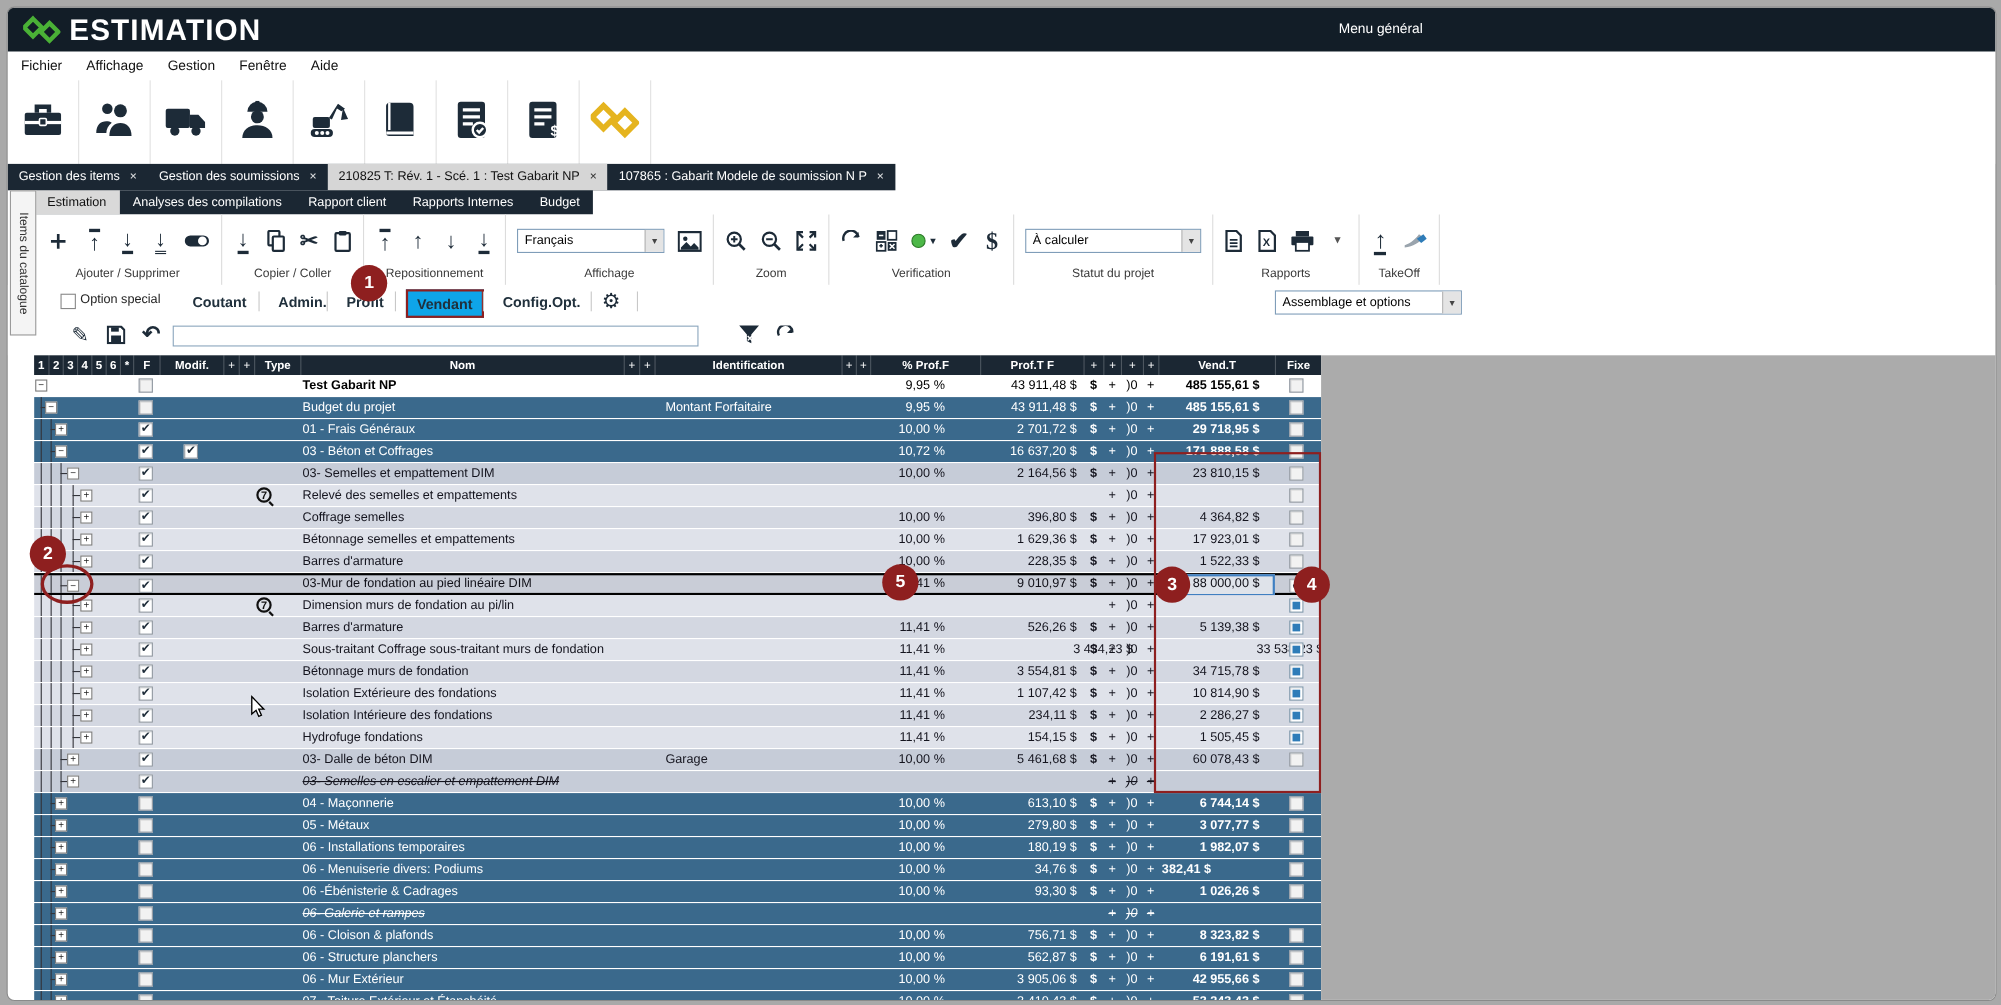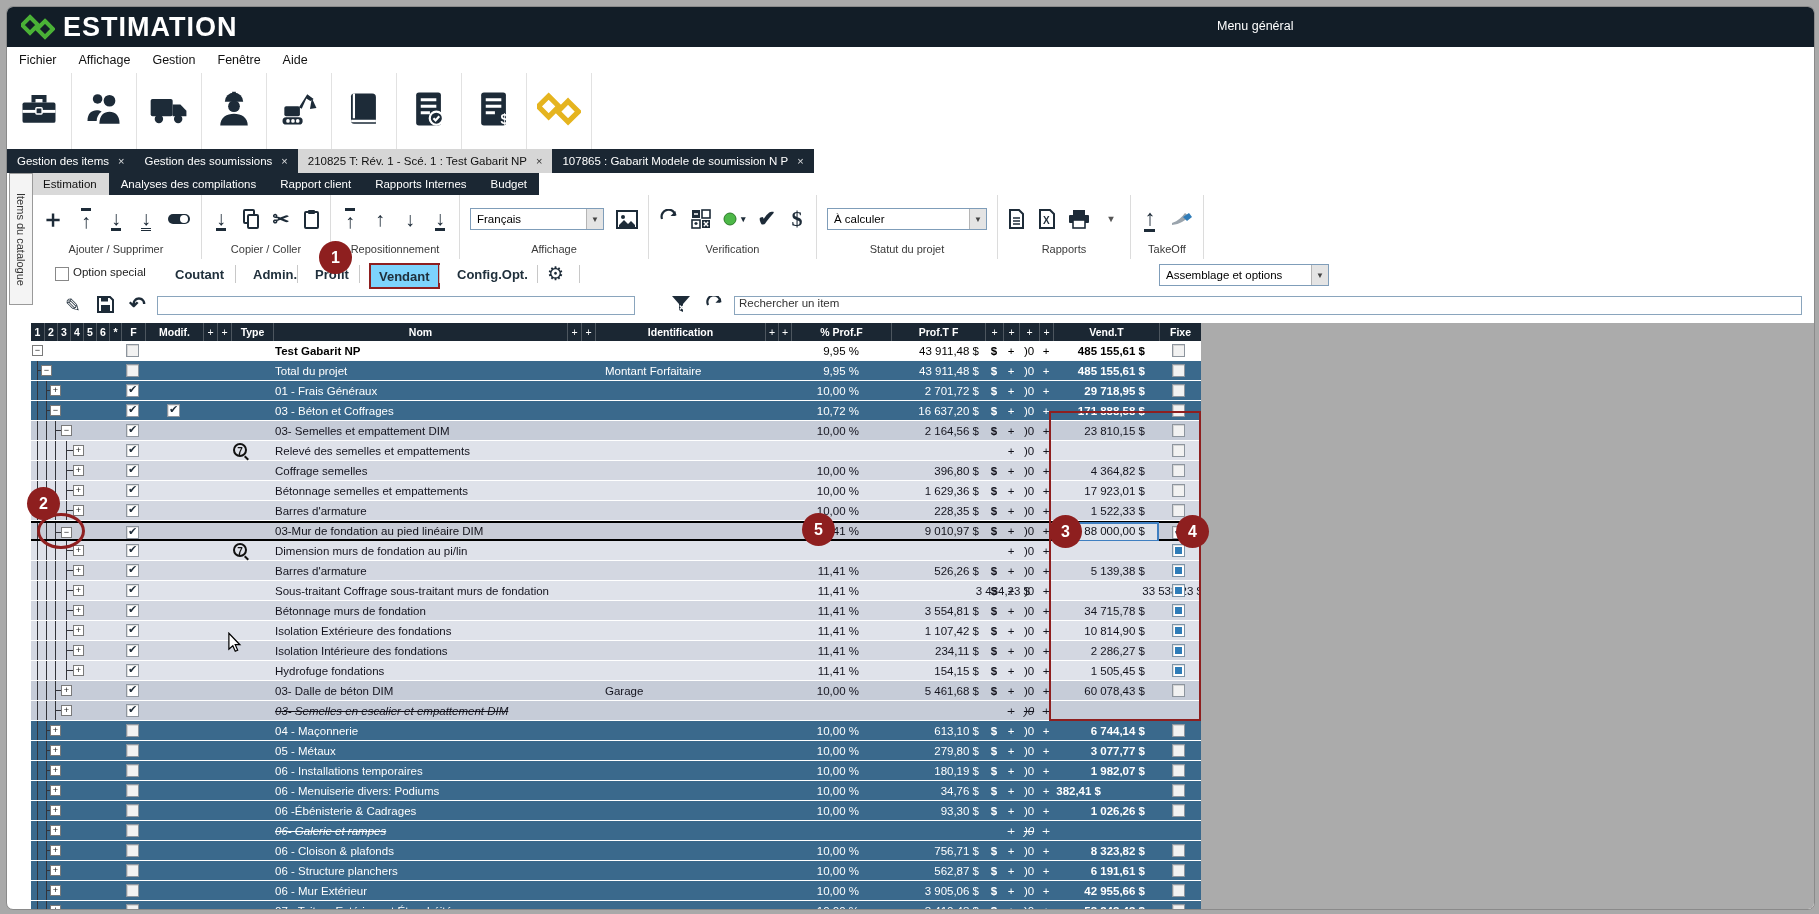--- a/index.html
+++ b/index.html
@@ -33,21 +33,21 @@
   .rglabel{text-align:center;font-size:11px;color:#3a3a3a;padding-bottom:2px;}
   .rico{color:#1d2b38;font-weight:bold;font-size:21px;line-height:1;display:inline-flex;align-items:center;justify-content:center;min-width:18px;cursor:default;}
   .rico svg{display:block;}
   .ddl{display:flex;align-items:center;border:1px solid #7f9db9;background:#fff;height:20px;font-size:11.5px;}
   .ddl .val{padding:0 6px;flex:1;white-space:nowrap;}
   .ddl .car{width:16px;height:100%;background:#e4e4e4;border-left:1px solid #b5b5b5;display:flex;align-items:center;justify-content:center;font-size:8px;color:#444;}
   
   #modebar{left:0;top:252px;width:100%;height:31px;background:#fff;}
   .mbtn{position:absolute;top:4px;height:22px;display:flex;align-items:center;font-weight:bold;font-size:13px;color:#20303c;padding:0 8px;}
   .msep{position:absolute;top:6px;width:1px;height:18px;background:#c8c8c8;}
-  .mbtn.active{border:2px solid #8e1f1f;background:#7dd3fc;}
+  .mbtn.active{border:2px solid #8e1f1f;background:#0ea5e9;}
   
   #filterbar{left:0;top:283px;width:100%;height:33px;background:#fff;}
   .finput{position:absolute;height:19px;border:1px solid #8aa5bd;background:#fff;font-size:11.5px;color:#222;padding:0 4px;box-sizing:border-box;}
   .fico{position:absolute;color:#1d2b38;font-size:17px;line-height:1;}
   
   #gridhead{left:24px;top:316px;height:18px;background:#1b2733;width:1170px;}
   .hcell{position:absolute;top:0;height:18px;color:#fff;font-weight:bold;font-size:10.5px;display:flex;align-items:center;justify-content:center;border-left:1px solid rgba(255,255,255,.22);box-sizing:border-box;white-space:nowrap;overflow:hidden;}
   #rows{left:24px;top:334px;width:1170px;height:568px;overflow:hidden;background:#fff;}
   .row{position:absolute;left:0;width:1170px;height:19px;}
   .row.white{background:#fff;color:#000;}
@@ -279,20 +279,45 @@
                 <circle cx="7" cy="7" r="2" fill="#1d2b38"></circle>
                 <path d="M3 15l5-5 4 4 3-3 4 4v2H3z" fill="#1d2b38"></path>
               </svg>
             </div>
           </div>
           <div class="rglabel">Affichage</div>
         </div>
         <div class="rgroup">
           <div class="rgicons">
             <div class="rico">
+              <svg width="20" height="20" viewBox="0 0 20 20">
+                <circle cx="8.5" cy="8.5" r="6" fill="none" stroke="#1d2b38" stroke-width="2"></circle>
+                <path d="M13 13l5 5" stroke="#1d2b38" stroke-width="2.4"></path>
+                <path d="M5.5 8.5h6M8.5 5.5v6" stroke="#1d2b38" stroke-width="1.8"></path>
+              </svg>
+            </div>
+            <div class="rico">
+              <svg width="20" height="20" viewBox="0 0 20 20">
+                <circle cx="8.5" cy="8.5" r="6" fill="none" stroke="#1d2b38" stroke-width="2"></circle>
+                <path d="M13 13l5 5" stroke="#1d2b38" stroke-width="2.4"></path>
+                <path d="M5.5 8.5h6" stroke="#1d2b38" stroke-width="1.8"></path>
+              </svg>
+            </div>
+            <div class="rico">
+              <svg width="20" height="20" viewBox="0 0 20 20" stroke="#1d2b38" stroke-width="2" fill="none">
+                <path d="M2 7V2h5M13 2h5v5M18 13v5h-5M7 18H2v-13" stroke-dasharray="none"></path>
+                <path d="M2 2l5 5M18 2l-5 5M18 18l-5-5M2 18l5-5"></path>
+              </svg>
+            </div>
+          </div>
+          <div class="rglabel">Zoom</div>
+        </div>
+        <div class="rgroup">
+          <div class="rgicons">
+            <div class="rico">
               <svg width="20" height="20" viewBox="0 0 20 20" fill="none" stroke="#1d2b38" stroke-width="2.2">
                 <path d="M16.5 6.5A7 7 0 103 10"></path>
                 <path d="M16.5 2v5h-5" stroke-width="0" fill="#1d2b38"></path>
               </svg>
             </div>
             <div class="rico">
               <svg width="20" height="20" viewBox="0 0 20 20">
                 <rect x="1" y="1" width="8" height="8" fill="#1d2b38"></rect>
                 <rect x="11" y="1" width="8" height="8" fill="none" stroke="#1d2b38" stroke-width="1.6"></rect>
                 <rect x="1" y="11" width="8" height="8" fill="none" stroke="#1d2b38" stroke-width="1.6"></rect>
@@ -400,21 +425,20 @@
         <div class="fico" style="left: 122px; top: 4px; font-size: 20px; font-weight: bold;">↶</div>
         <div class="finput" style="left: 150px; top: 6px; width: 478px;"></div>
         <div class="fico" style="left: 664px; top: 5px;"><svg width="20" height="19" viewBox="0 0 20 19">
             <path d="M1 1h18l-7 8v8l-4-2V9z" fill="#1d2b38"></path>
             <path d="M8.7 10.5l4 4M12.7 10.5l-4 4" stroke="#fff" stroke-width="1.3"></path>
           </svg></div>
         <div class="fico" style="left: 698px; top: 6px;"><svg width="18" height="18" viewBox="0 0 20 20" fill="none" stroke="#1d2b38" stroke-width="2.4">
             <path d="M17 7A7.2 7.2 0 103.5 10"></path>
             <path d="M17 2v5.4h-5.4" stroke-width="0" fill="#1d2b38"></path>
           </svg></div>
-        <div class="finput" style="left: 727px; top: 6px; width: 1068px; color: rgb(51, 51, 51);">Rechercher un item</div>
       </div>
   <div class="abs" id="gridhead" style="width: 1170px;">
         <div class="hcell" style="left: 0px; width: 13px; border-left: none;">1</div>
         <div class="hcell" style="left: 13px; width: 13px;">2</div>
         <div class="hcell" style="left: 26px; width: 13px;">3</div>
         <div class="hcell" style="left: 39px; width: 13px;">4</div>
         <div class="hcell" style="left: 52px; width: 13px;">5</div>
         <div class="hcell" style="left: 65px; width: 13px;">6</div>
         <div class="hcell" style="left: 78px; width: 12px;">*</div>
         <div class="hcell" style="left: 90px; width: 24px;">F</div>
@@ -449,21 +473,21 @@
           <div class="cell c" style="left: 988px; width: 20px;">)0</div>
           <div class="cell c" style="left: 1008px; width: 14px;">+</div>
           <div class="cell r b" style="left: 1022px; width: 92px; padding-right: 14px;">485 155,61 $</div>
           <div class="cb" style="left: 1141px;"></div>
         </div>
         <div class="row blue" style="top: 20px; height: 19px;">
           <div class="tline" style="left: 6px;"></div>
           <div class="tstub" style="left: 6px; top: 9px; width: 4px;"></div>
           <div class="tgl" style="left: 10px;">−</div>
           <div class="cb" style="left: 95px;"></div>
-          <div class="cell " style="left: 242px; width: 292px; padding-left: 2px;">Total du projet</div>
+          <div class="cell " style="left: 242px; width: 292px; padding-left: 2px;">Budget du projet</div>
           <div class="cell " style="left: 564px; width: 170px; padding-left: 10px;">Montant Forfaitaire</div>
           <div class="cell r" style="left: 760px; width: 68px; padding-right: 32px;">9,95 %</div>
           <div class="cell r" style="left: 860px; width: 88px; padding-right: 6px;">43 911,48 $</div>
           <div class="cell c b" style="left: 954px; width: 18px;">$</div>
           <div class="cell c" style="left: 972px; width: 16px;">+</div>
           <div class="cell c" style="left: 988px; width: 20px;">)0</div>
           <div class="cell c" style="left: 1008px; width: 14px;">+</div>
           <div class="cell r b" style="left: 1022px; width: 92px; padding-right: 14px;">485 155,61 $</div>
           <div class="cb" style="left: 1141px;"></div>
         </div>

